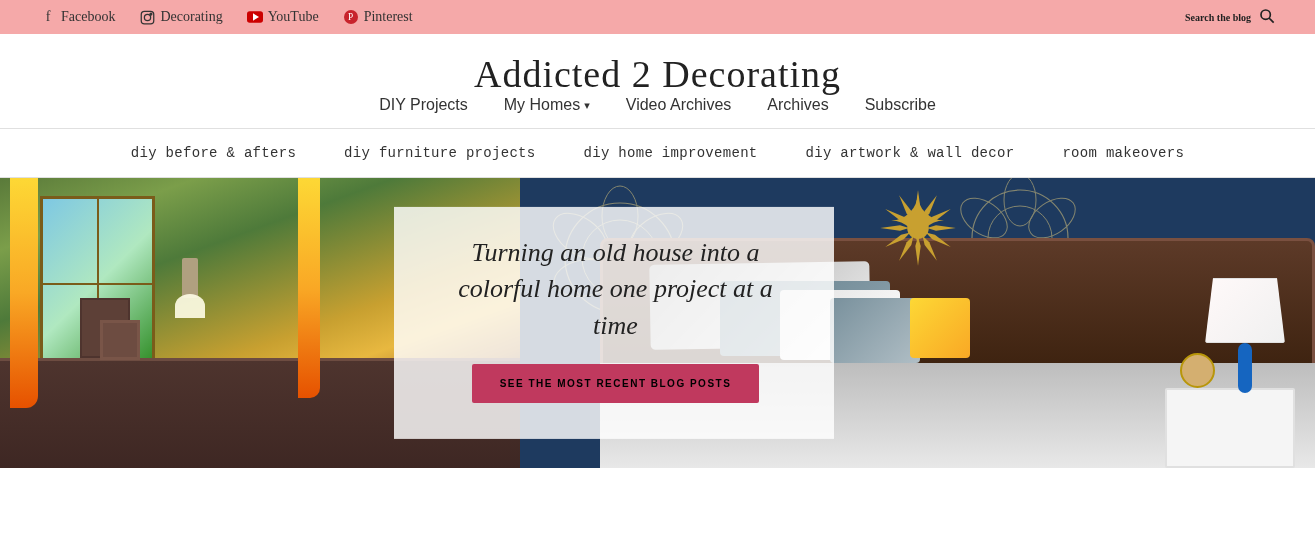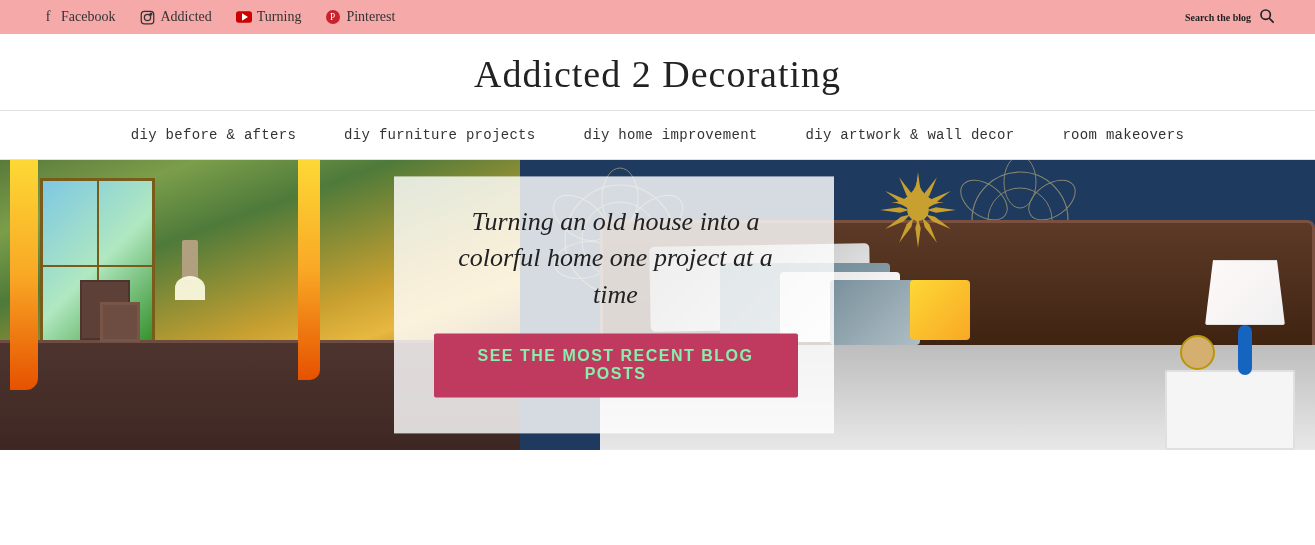--- a/index.html
+++ b/index.html
@@ -138,24 +138,24 @@
     .hero-tagline {
       font-family: Georgia, serif;
       font-size: 26px;
       color: #222;
       line-height: 1.4;
       margin-bottom: 20px;
       font-style: italic;
     }
     .hero-cta {
       background: #c0395e;
-      color: #86efac;
+      color: #000000;
       border: none;
       padding: 14px 28px;
-      font-size: 16px;
+      font-size: 10px;
       font-weight: bold;
       letter-spacing: 1.5px;
       cursor: pointer;
       text-transform: uppercase;
       font-family: Arial, sans-serif;
       border-radius: 2px;
     }
   </style>
 </head>
 <body>
@@ -167,30 +167,30 @@
       <span>Facebook</span>
     </a>
     <a class="top-bar-link">
       <span class="social-icon">
         <svg width="15" height="15" viewBox="0 0 24 24" fill="none" stroke="#333" stroke-width="2">
           <rect x="2" y="2" width="20" height="20" rx="5"></rect>
             <circle cx="12" cy="12" r="5"></circle>
             <circle cx="17.5" cy="6.5" r="1.5" fill="#333"></circle>
         </svg>
       </span>
-      <span>Addicted</span>
+      <span>Decorating</span>
     </a>
     <a class="top-bar-link">
       <span class="social-icon">
         <svg width="16" height="12" viewBox="0 0 24 17" fill="#c00">
           <rect width="24" height="17" rx="4"></rect>
             <polygon points="9,3 9,14 18,8.5" fill="white"></polygon>
         </svg>
       </span>
-      <span>Turning</span>
+      <span>YouTube</span>
     </a>
     <a class="top-bar-link">
       <span class="social-icon">
         <svg width="14" height="14" viewBox="0 0 24 24" fill="#c8232c">
             <circle cx="12" cy="12" r="12"></circle>
             <text x="7" y="17" font-size="16" fill="white" font-family="serif">P</text>
           </svg>
       </span>
       <span>Pinterest</span>
     </a>
@@ -201,20 +201,38 @@
       <svg width="16" height="16" viewBox="0 0 24 24" fill="none" stroke="#222" stroke-width="2.5">
           <circle cx="10" cy="10" r="7"></circle>
           <line x1="15" y1="15" x2="22" y2="22"></line>
         </svg>
     </span>
   </div>
 </div>
 
 <div class="header">
   <div class="logo">Addicted 2 Decorating</div>
+  <nav class="main-nav">
+    <a class="nav-link">
+      <span>DIY Projects</span>
+    </a>
+    <a class="nav-link">
+      <span>My Homes</span>
+      <span class="chevron">▾</span>
+    </a>
+    <a class="nav-link">
+      <span>Video Archives</span>
+    </a>
+    <a class="nav-link">
+      <span>Archives</span>
+    </a>
+    <a class="nav-link">
+      <span>Subscribe</span>
+    </a>
+  </nav>
 </div>
 
 <div class="sub-nav">
   <a class="sub-nav-link">diy before &amp; afters</a>
   <a class="sub-nav-link">diy furniture projects</a>
   <a class="sub-nav-link">diy home improvement</a>
   <a class="sub-nav-link">diy artwork &amp; wall decor</a>
   <a class="sub-nav-link">room makeovers</a>
 </div>
 

